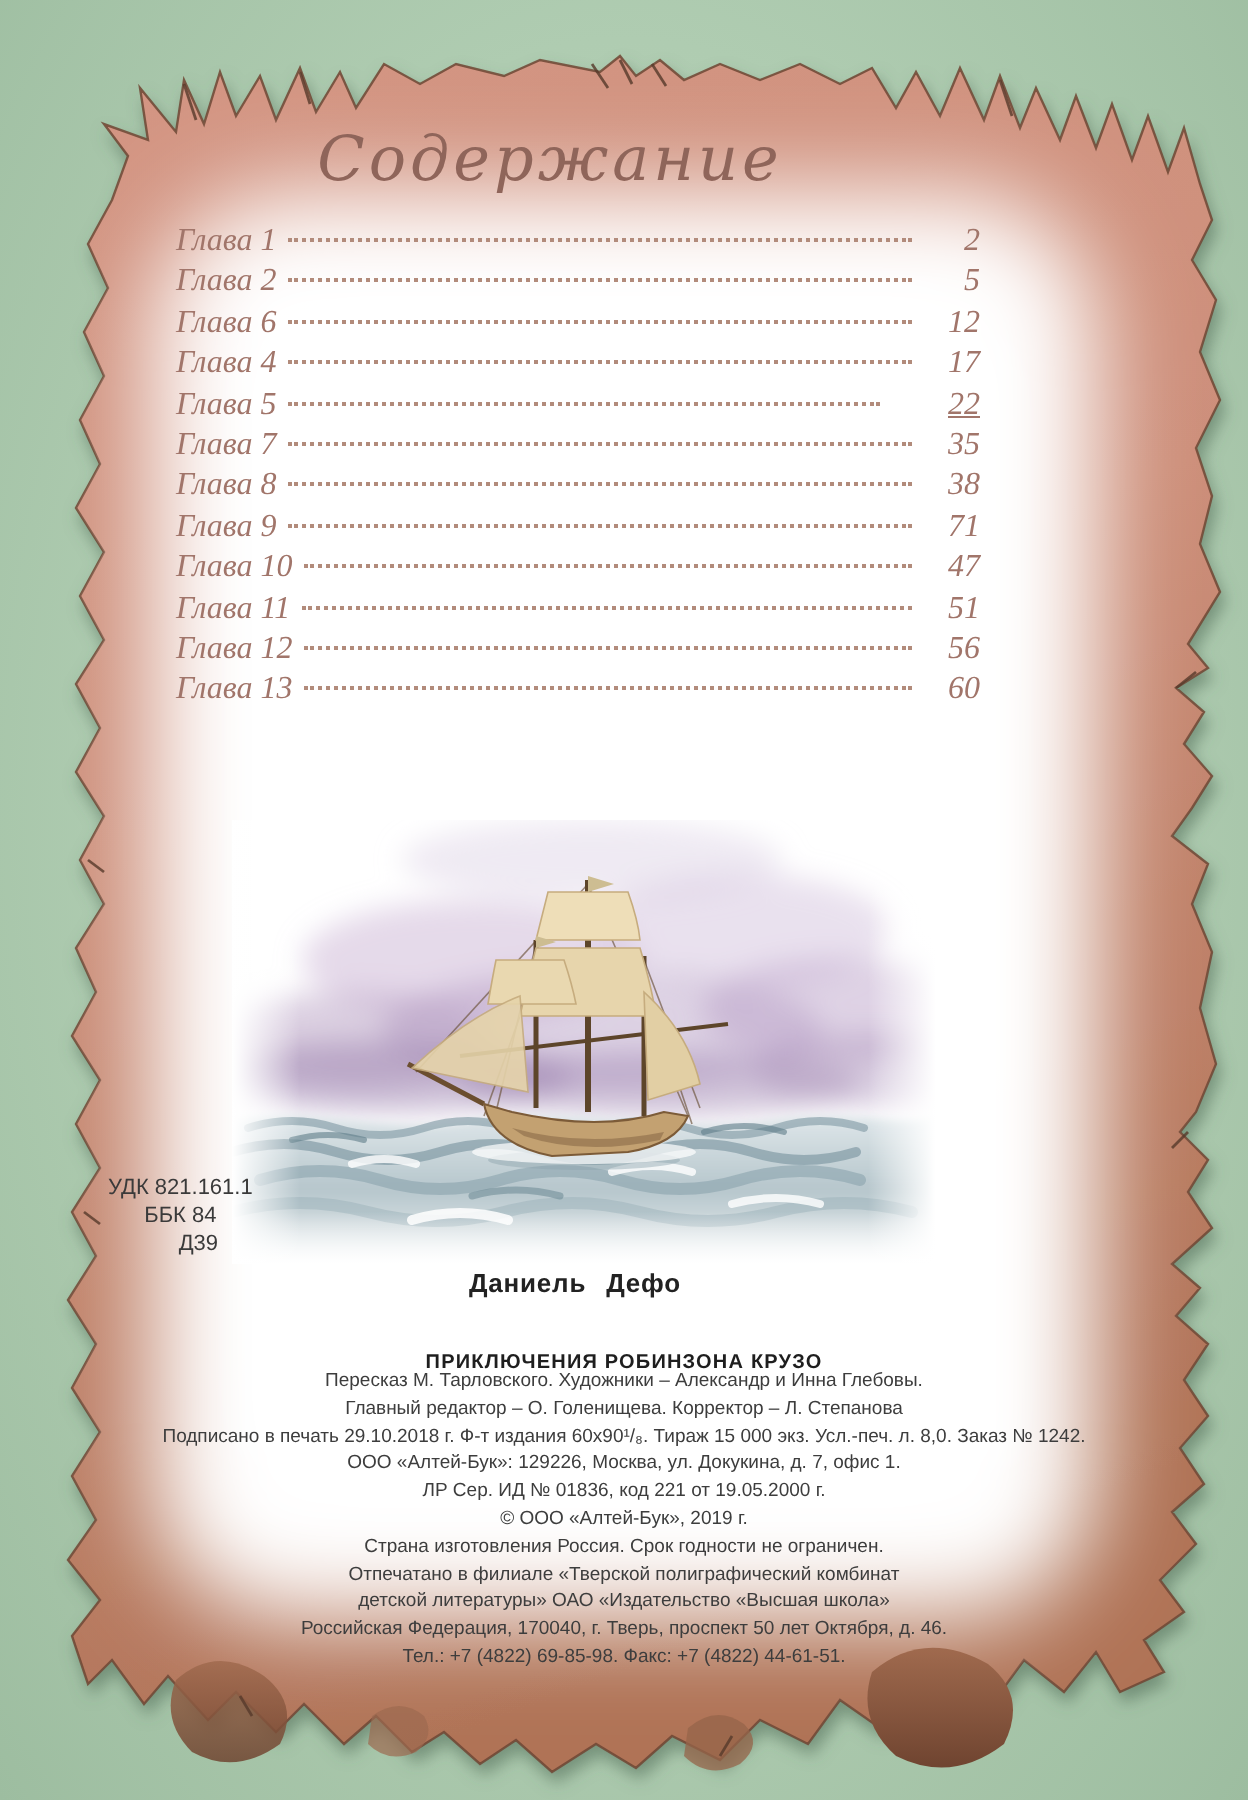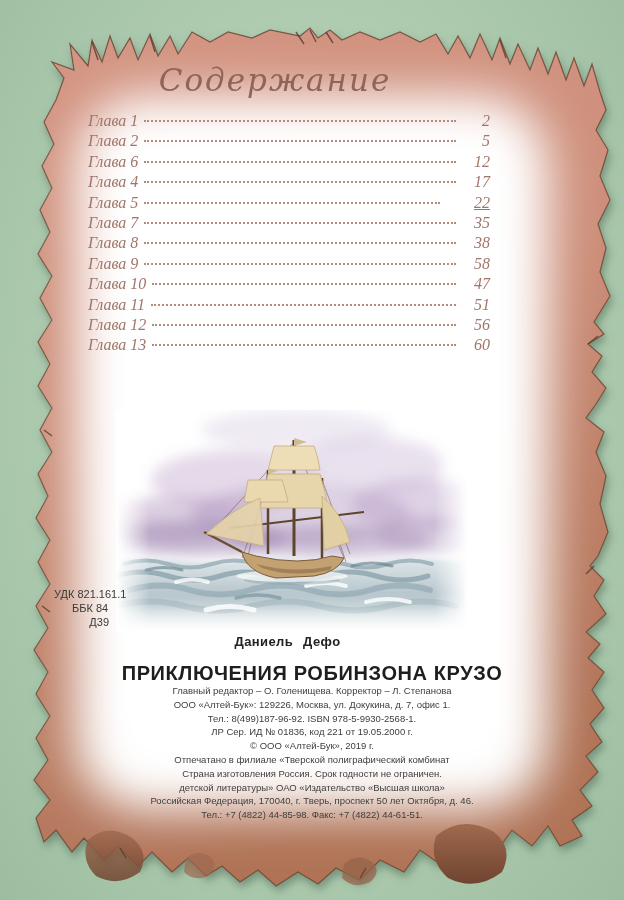--- a/index.html
+++ b/index.html
@@ -18,22 +18,22 @@
     color:#a1756a;}
   .toc-label{white-space:nowrap;}
   .toc-dots{flex:1;border-bottom:2px dotted #b28b7b;margin:0 6px;transform:translateY(-4px);}
   .toc-page{min-width:28px;text-align:right;}
   .toc-page.u{text-decoration:underline;margin-left:16px;}
   .illustration{position:absolute;left:116px;top:410px;}
   .codes{position:absolute;left:54px;top:587px;font-size:11px;line-height:14px;color:#3a3a3a;text-align:center;}
   .codes .d39{padding-left:18px;}
   .author{position:absolute;top:634px;left:0;width:575px;text-align:center;
     font-weight:bold;font-size:13px;color:#222;word-spacing:6px;letter-spacing:.4px;}
-  .book-title{position:absolute;top:662px;left:0;width:624px;text-align:center;
-    font-weight:bold;font-size:20px;color:#1e1e1e;letter-spacing:.6px;}
+  .book-title{position:absolute;top:676px;left:0;width:624px;text-align:center;
+    font-weight:bold;font-size:10px;color:#1e1e1e;letter-spacing:.6px;}
   .imprint{position:absolute;top:684px;left:0;width:624px;text-align:center;
     font-size:9.5px;line-height:13.8px;color:#3d3d3d;}
 </style>
 </head>
 <body>
 
 <div class="stage">
 
   <svg class="parchment" width="624" height="900" viewBox="0 0 624 900">
     <defs>
@@ -138,21 +138,21 @@
           <span class="toc-page">35</span>
         </div>
       <div class="toc-row">
           <span class="toc-label">Глава 8</span>
           <span class="toc-dots"></span>
           <span class="toc-page">38</span>
         </div>
       <div class="toc-row">
           <span class="toc-label">Глава 9</span>
           <span class="toc-dots"></span>
-          <span class="toc-page">58</span>
+          <span class="toc-page">71</span>
         </div>
       <div class="toc-row">
           <span class="toc-label">Глава 10</span>
           <span class="toc-dots"></span>
           <span class="toc-page">47</span>
         </div>
       <div class="toc-row">
           <span class="toc-label">Глава 11</span>
           <span class="toc-dots"></span>
           <span class="toc-page">51</span>
@@ -267,26 +267,27 @@
     <div class="codes">
       <div>УДК 821.161.1</div>
       <div>ББК 84</div>
       <div class="d39">Д39</div>
     </div>
 
     <div class="author">Даниель Дефо</div>
     <div class="book-title">ПРИКЛЮЧЕНИЯ РОБИНЗОНА КРУЗО</div>
 
     <div class="imprint">
+      <div>Пересказ М. Тарловского. Художники – Александр и Инна Глебовы.</div>
       <div>Главный редактор – О. Голенищева. Корректор – Л. Степанова</div>
+      <div>Подписано в печать 29.10.2018 г. Ф-т издания 60х90¹/₈. Тираж 15 000 экз. Усл.-печ. л. 8,0. Заказ № 1242.</div>
       <div>ООО «Алтей-Бук»: 129226,  Москва, ул. Докукина, д. 7,  офис 1.</div>
-      <div>Тел.: 8(499)187-96-92. ISBN 978-5-9930-2568-1.</div>
       <div>ЛР Сер. ИД № 01836, код 221 от 19.05.2000 г.</div>
       <div>© ООО «Алтей-Бук», 2019 г.</div>
+      <div>Страна изготовления Россия. Срок годности не ограничен.</div>
       <div>Отпечатано в филиале «Тверской полиграфический комбинат</div>
-      <div>Страна изготовления Россия. Срок годности не ограничен.</div>
       <div>детской литературы» ОАО «Издательство «Высшая школа»</div>
       <div>Российская Федерация, 170040, г. Тверь, проспект 50 лет Октября, д. 46.</div>
-      <div>Тел.: +7 (4822) 44-85-98. Факс: +7 (4822) 44-61-51.</div>
+      <div>Тел.: +7 (4822) 69-85-98. Факс: +7 (4822) 44-61-51.</div>
     </div>
 
   </div>
 </div>
 
 </body></html>

